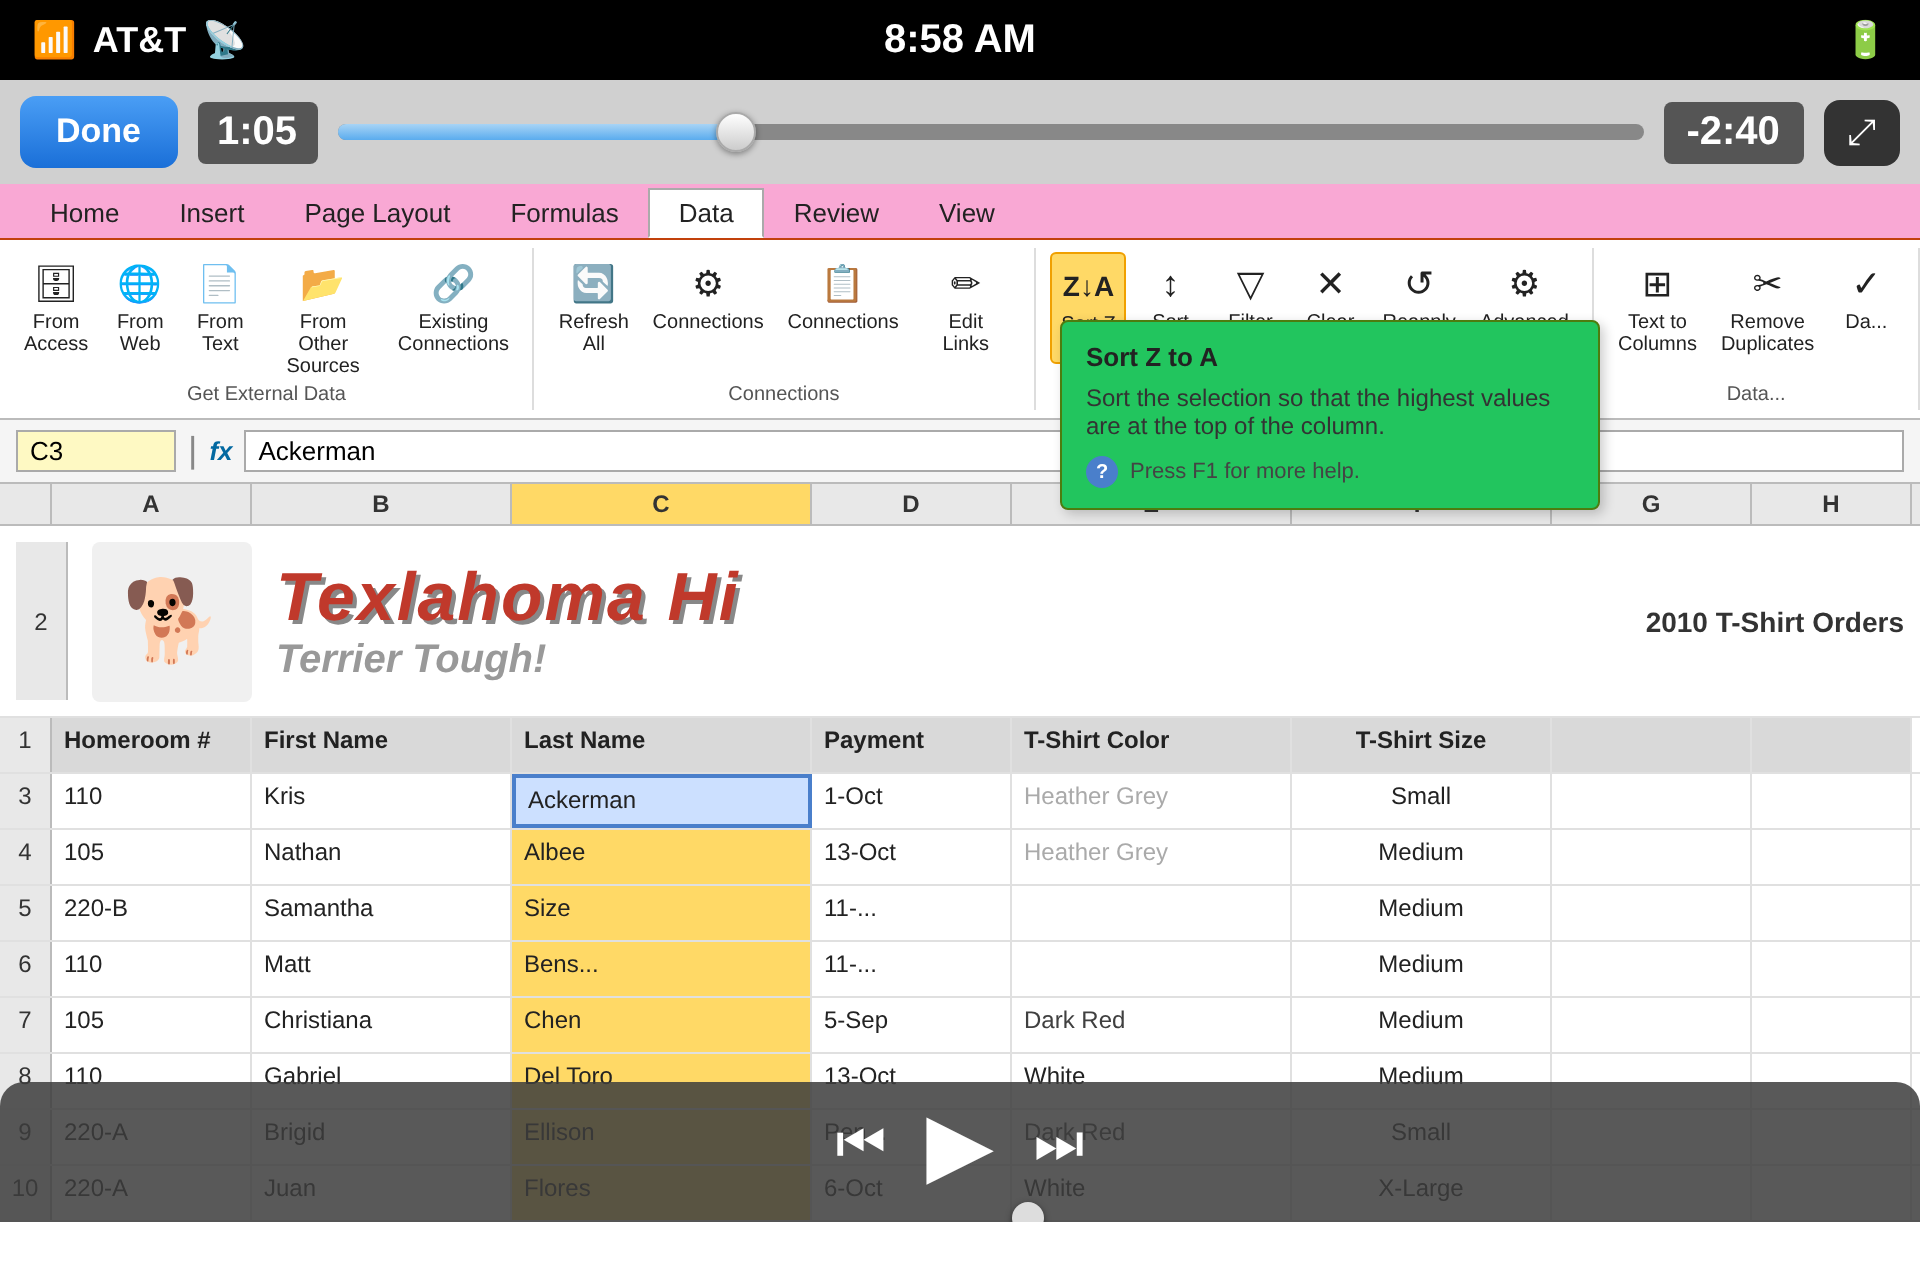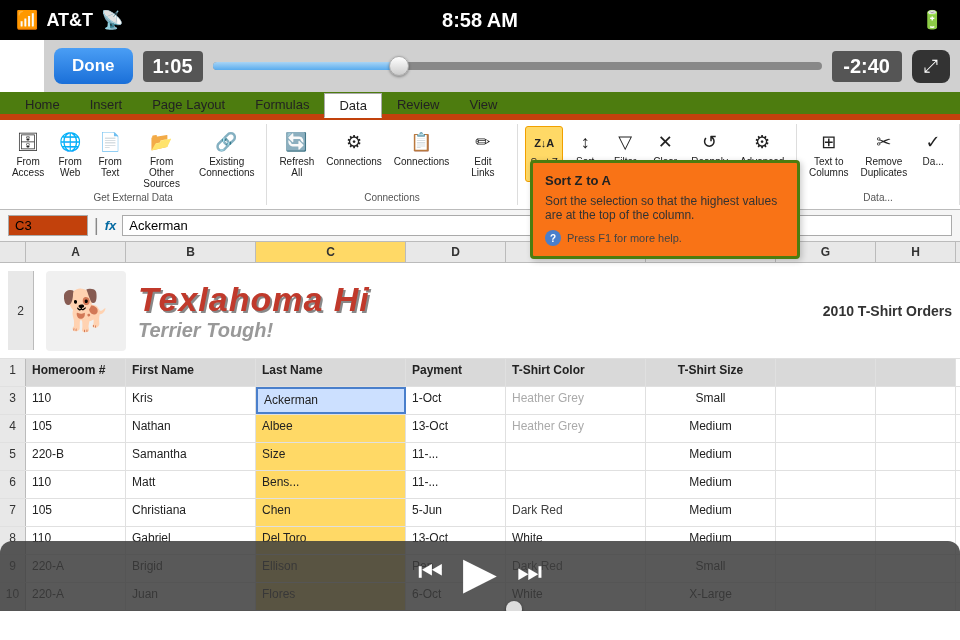--- a/index.html
+++ b/index.html
@@ -22,21 +22,20 @@
     .status-right { display: flex; align-items: center; gap: 8px; }
 
     
     .top-controls {
       height: 52px;
       background: #d0d0d0;
       display: flex;
       align-items: center;
       padding: 0 10px;
       gap: 10px;
-      margin-left: 44px;
     }
     .done-btn {
       background: linear-gradient(180deg, #4a9ef5 0%, #1a6fd8 100%);
       color: #fff;
       border: none;
       border-radius: 8px;
       padding: 8px 18px;
       font-size: 17px;
       font-weight: bold;
       cursor: pointer;
@@ -91,25 +90,25 @@
       border-radius: 8px;
       padding: 6px 12px;
       cursor: pointer;
       color: #fff;
       font-size: 18px;
     }
 
     
     .ribbon-tabs {
       height: 28px;
-      background: #4d7c0f;
-      display: flex;
-      align-items: flex-start;
+      background: #f9a8d4;
+      display: flex;
+      align-items: center;
       padding-left: 10px;
-      border-bottom: 6px solid #c2410c;
+      border-bottom: 1px solid #c2410c;
     }
     .ribbon-tab {
       padding: 4px 14px;
       font-size: 13px;
       color: #222;
       cursor: pointer;
       border: 1px solid transparent;
       border-bottom: none;
       background: transparent;
     }
@@ -176,22 +175,22 @@
       text-align: center;
       line-height: 1.1;
     }
 
     
     .tooltip-box {
       position: absolute;
       top: 160px;
       left: 530px;
       width: 270px;
-      background: #f97316;
-      border: 3px solid #4d7c0f;
+      background: #22c55e;
+      border: 1px solid #4d7c0f;
       border-radius: 4px;
       padding: 10px 12px;
       z-index: 100;
       box-shadow: 2px 2px 6px rgba(0,0,0,0.2);
     }
     .tooltip-title {
       font-size: 13px;
       font-weight: bold;
       color: #222;
       margin-bottom: 6px;
@@ -229,21 +228,21 @@
       display: flex;
       align-items: center;
       padding: 0 8px;
       gap: 6px;
     }
     .cell-ref {
       width: 80px;
       border: 1px solid #aaa;
       padding: 2px 6px;
       font-size: 13px;
-      background: #c2410c;
+      background: #fef9c3;
     }
     .formula-bar-divider {
       font-size: 18px;
       color: #888;
     }
     .formula-icon {
       font-size: 13px;
       color: #0369a1;
       font-style: italic;
       font-weight: bold;
@@ -513,21 +512,21 @@
         <div class="icon">✏</div>
         <div class="btn-label">Edit Links</div>
       </div>
     </div>
     <span class="ribbon-group-label">Connections</span>
   </div>
 
   <div class="ribbon-group" style="min-width:200px;">
     <div class="ribbon-buttons">
       <div class="ribbon-btn highlighted" style="position:relative;">
-        <div class="icon" style="font-size:11px;font-weight:bold;">Z↓A</div>
+        <div class="icon" style="font-size:14px;font-weight:bold;">Z↓A</div>
         <div class="btn-label">Sort Z<br>to A</div>
       </div>
       <div class="ribbon-btn">
         <div class="icon">↕</div>
         <div class="btn-label">Sort</div>
       </div>
       <div class="ribbon-btn">
         <div class="icon">▽</div>
         <div class="btn-label">Filter</div>
       </div>
@@ -665,21 +664,21 @@
     <div class="cell col-f">Medium</div>
     <div class="cell col-g"></div>
     <div class="cell col-h"></div>
   </div>
 
   <div class="sheet-row">
     <div class="row-num">7</div>
     <div class="cell col-a">105</div>
     <div class="cell col-b">Christiana</div>
     <div class="cell col-c">Chen</div>
-    <div class="cell col-d">5-Jun</div>
+    <div class="cell col-d">5-Sep</div>
     <div class="cell col-e dark-red">Dark Red</div>
     <div class="cell col-f">Medium</div>
     <div class="cell col-g"></div>
     <div class="cell col-h"></div>
   </div>
 
   <div class="sheet-row">
     <div class="row-num">8</div>
     <div class="cell col-a">110</div>
     <div class="cell col-b">Gabriel</div>

